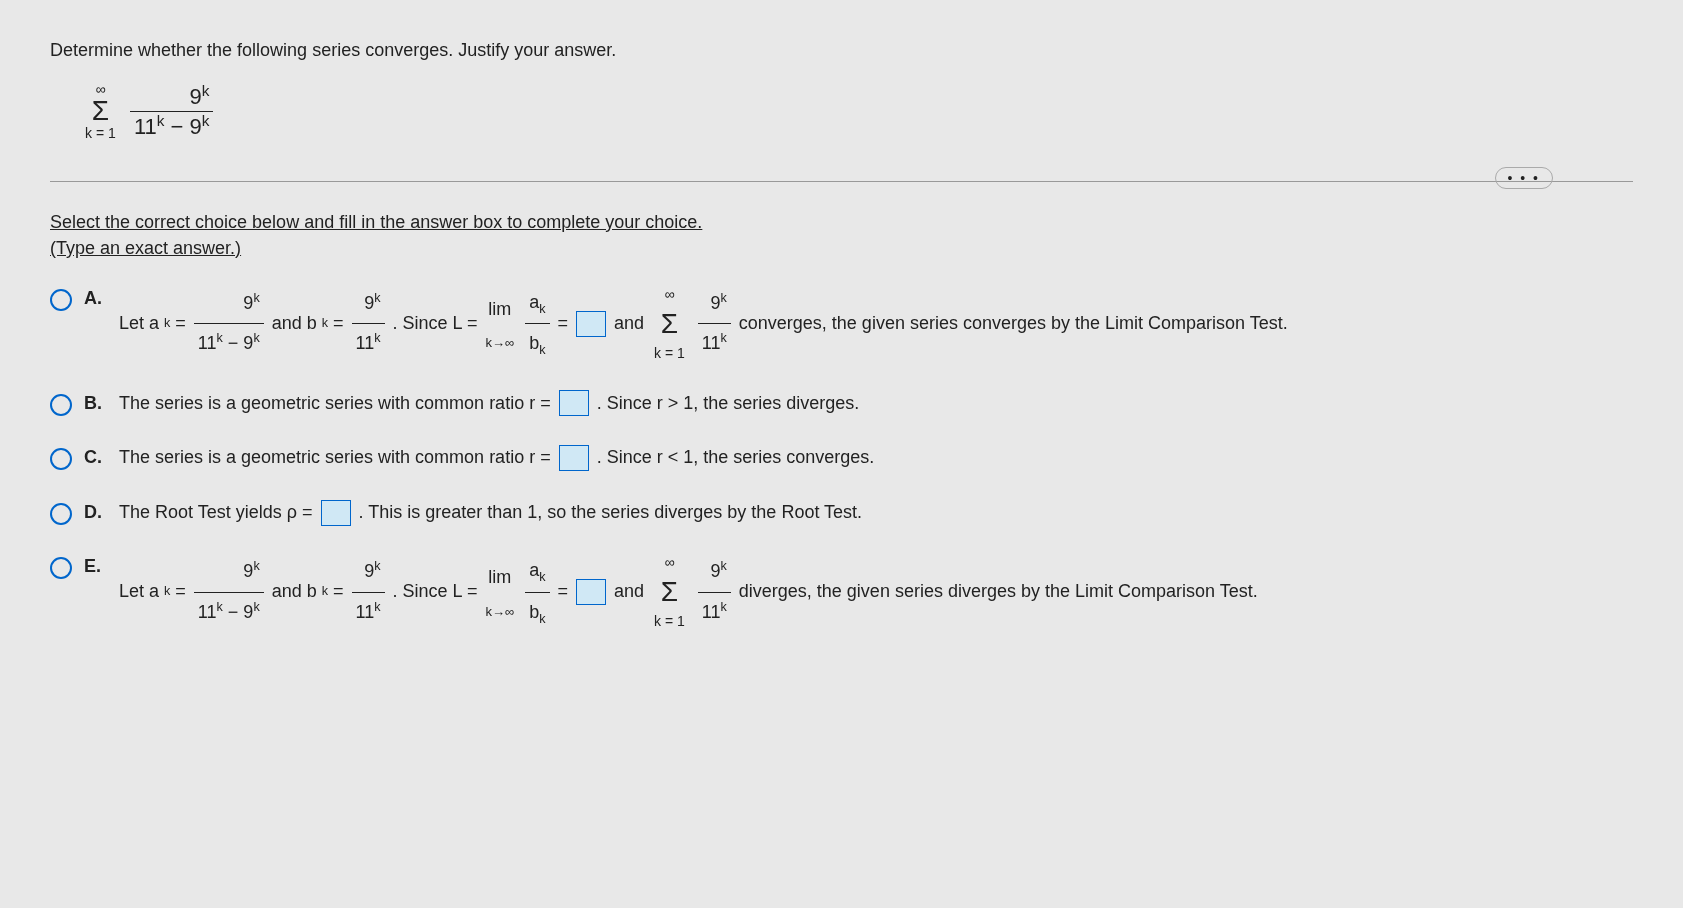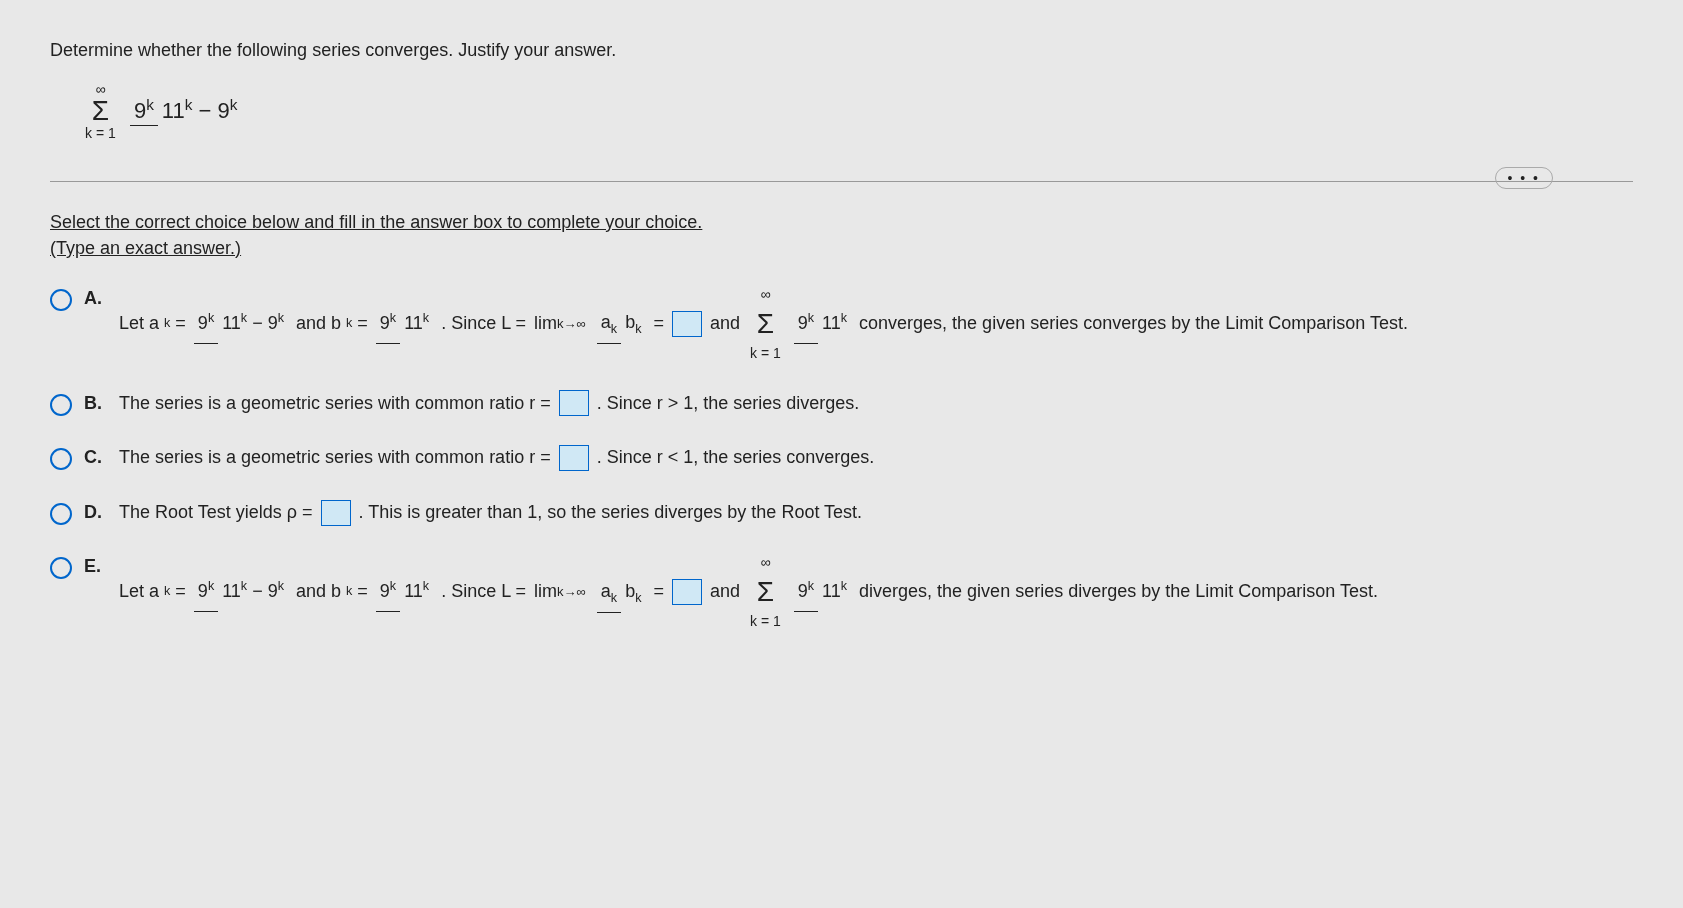--- a/index.html
+++ b/index.html
@@ -71,21 +71,21 @@
       display: inline-block;
       width: 28px;
       height: 24px;
       border: 1px solid #0066cc;
       background: #d0e8f5;
       vertical-align: middle;
       margin: 0 3px;
     }
     .frac {
       display: inline-flex;
-      flex-direction: row;
+      flex-direction: column;
       vertical-align: middle;
       text-align: right;
       margin: 0 3px;
     }
     .frac-num {
       border-bottom: 1px solid #222;
       padding: 0 4px;
     }
     .frac-den {
       padding: 0 4px;
@@ -97,21 +97,21 @@
       vertical-align: middle;
       margin: 0 5px;
       font-size: 14px;
     }
     .sigma-symbol {
       font-size: 28px;
       line-height: 1;
     }
     .lim {
       display: inline-flex;
-      flex-direction: row;
+      flex-direction: column;
       align-items: center;
       vertical-align: middle;
       margin: 0 3px;
     }
     .lim-bottom {
       font-size: 13px;
     }
     sup {
       font-size: 0.7em;
     }

